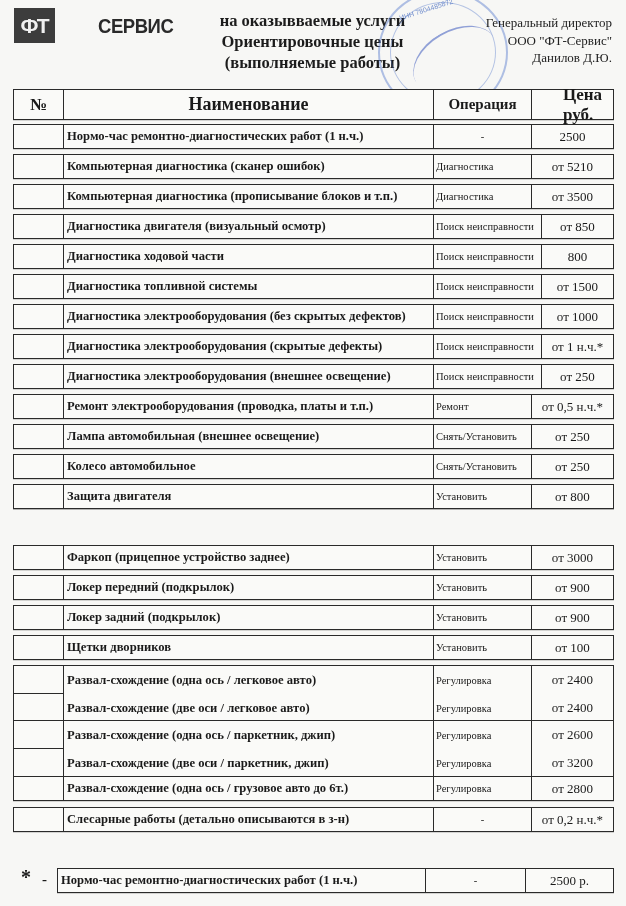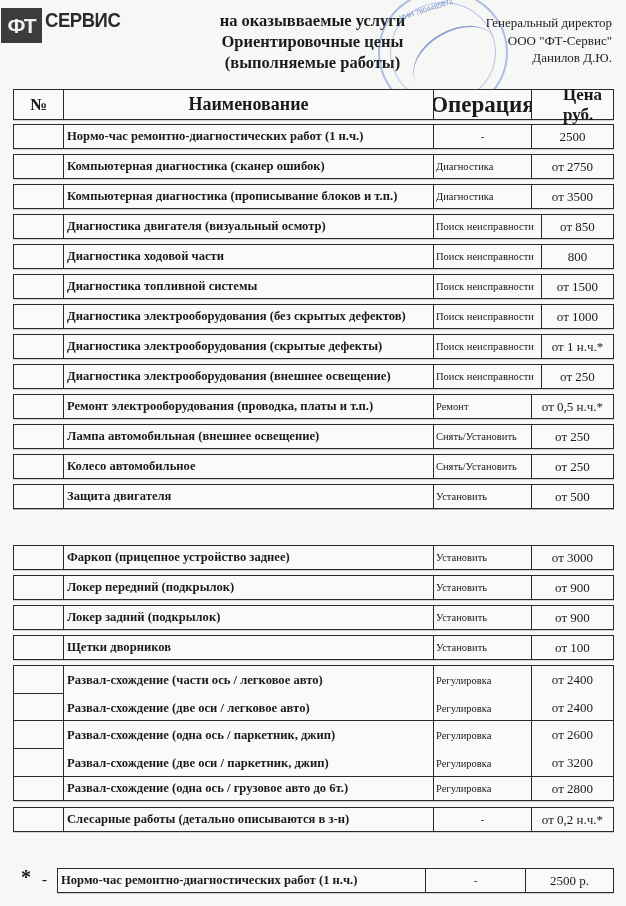--- a/index.html
+++ b/index.html
@@ -1,19 +1,19 @@
 <!DOCTYPE html>
 <html><head>
   <meta charset="utf-8">
   <style>
     * { box-sizing: border-box; margin: 0; padding: 0; }
     html, body { width: 626px; height: 906px; background: #f7f7f5; overflow: hidden; }
     body { position: relative; font-family: "Liberation Serif", "DejaVu Serif", serif; color: #1a1a1a; }
 
-    .logo { position: absolute; left: 1px; top: 8px; display: flex; align-items: flex-start; }
+    .logo { position: absolute; left: 14px; top: 8px; display: flex; align-items: center; gap: 40px; }
     .logo-box { width: 41px; height: 35px; background: #3c3c3c; color: #f0f0f0; font-family: "Liberation Sans", "DejaVu Sans", sans-serif; font-weight: bold; font-size: 21px; display: flex; align-items: center; justify-content: center; letter-spacing: -1px; }
     .logo-text { font-family: "Liberation Sans", "DejaVu Sans", sans-serif; font-weight: bold; font-size: 21px; color: #2a2a2a; margin-left: 3px; transform: scaleX(0.88); transform-origin: left center; letter-spacing: -0.5px; }
 
     .doc-title { position: absolute; left: 200px; top: 10px; width: 225px; text-align: center; font-weight: bold; font-size: 16.5px; line-height: 21px; color: #1c1c1c; }
 
     .approval { position: absolute; right: 14px; top: 14px; text-align: right; font-size: 13px; line-height: 17.5px; color: #222; }
 
     .stamp { position: absolute; left: 378px; top: -10px; width: 130px; height: 125px; border-radius: 50%; border: 2px solid rgba(70,110,200,0.55); opacity: 0.75; }
     .stamp::before { content: ""; position: absolute; left: 10px; top: 10px; right: 10px; bottom: 10px; border-radius: 50%; border: 1.5px solid rgba(70,110,200,0.5); }
     .stamp-sign { position: absolute; left: 410px; top: 30px; width: 90px; height: 60px; border-top: 2px solid rgba(60,90,190,0.55); border-radius: 50% 50% 0 0; transform: rotate(-30deg); }
@@ -22,21 +22,21 @@
     .row { position: absolute; left: 13px; width: 601px; display: flex; border: 1.5px solid #2a2a2a; background: #fafaf8; box-shadow: 0 1px 0 rgba(0,0,0,0.15); }
     .row.header { height: 31px; top: 89px; }
     .cell { border-right: 1.2px solid #2a2a2a; display: flex; align-items: center; }
     .cell:last-child { border-right: none; }
     .c-num { width: 50px; justify-content: center; }
     .c-name { width: 370px; padding-left: 3px; font-weight: bold; font-size: 12.6px; white-space: nowrap; overflow: hidden; }
     .c-op { width: 98px; padding-left: 2px; font-size: 10.5px; white-space: nowrap; overflow: hidden; }
     .c-price { flex: 1; justify-content: center; font-size: 13px; }
     .header .c-num { font-weight: bold; font-size: 17px; }
     .header .c-name { justify-content: center; font-size: 18px; padding-left: 0; }
-    .header .c-op { justify-content: center; font-weight: bold; font-size: 23px; padding-left: 0; }
+    .header .c-op { justify-content: center; font-weight: bold; font-size: 15px; padding-left: 0; }
     .header .c-price { font-weight: bold; font-size: 17px; margin-left: 31px; }
 
     .row.single { height: 25px; }
     .row.group { height: 58px; flex-direction: column; }
     .group .sub { display: flex; height: 50%; }
     .group .sub:first-child .c-num { border-bottom: 1.2px solid #2a2a2a; }
     .c-op.center { justify-content: center; padding-left: 0; }
 
     .footnote-star { position: absolute; left: 21px; top: 866px; font-size: 20px; font-weight: bold; }
     .footnote-dash { position: absolute; left: 42px; top: 871px; font-size: 15px; font-weight: bold; }
@@ -78,21 +78,21 @@
 <div class="row single" style="top:124px">
   <div class="cell c-num"></div>
   <div class="cell c-name">Нормо-час ремонтно-диагностических работ (1 н.ч.)</div>
   <div class="cell c-op center">-</div>
   <div class="cell c-price">2500</div>
 </div>
 <div class="row single" style="top:154px">
   <div class="cell c-num"></div>
   <div class="cell c-name">Компьютерная диагностика (сканер ошибок)</div>
   <div class="cell c-op">Диагностика</div>
-  <div class="cell c-price">от 2750</div>
+  <div class="cell c-price">от 5210</div>
 </div>
 <div class="row single" style="top:184px">
   <div class="cell c-num"></div>
   <div class="cell c-name">Компьютерная диагностика (прописывание блоков и т.п.)</div>
   <div class="cell c-op">Диагностика</div>
   <div class="cell c-price">от 3500</div>
 </div>
 <div class="row single" style="top:214px">
   <div class="cell c-num"></div>
   <div class="cell c-name">Диагностика двигателя (визуальный осмотр)</div>
@@ -150,21 +150,21 @@
 <div class="row single" style="top:484px">
   <div class="cell c-num"></div>
   <div class="cell c-name">Номерной знак</div>
   <div class="cell c-op">Снять/Установить</div>
   <div class="cell c-price">от 300</div>
 </div>
 <div class="row single" style="top:484px">
   <div class="cell c-num"></div>
   <div class="cell c-name">Защита двигателя</div>
   <div class="cell c-op">Установить</div>
-  <div class="cell c-price">от 500</div>
+  <div class="cell c-price">от 800</div>
 </div>
 <div class="row single" style="top:545px">
   <div class="cell c-num"></div>
   <div class="cell c-name">Фаркоп (прицепное устройство заднее)</div>
   <div class="cell c-op">Установить</div>
   <div class="cell c-price">от 3000</div>
 </div>
 <div class="row single" style="top:575px">
   <div class="cell c-num"></div>
   <div class="cell c-name">Локер передний (подкрылок)</div>
@@ -180,21 +180,21 @@
 <div class="row single" style="top:635px">
   <div class="cell c-num"></div>
   <div class="cell c-name">Щетки дворников</div>
   <div class="cell c-op">Установить</div>
   <div class="cell c-price">от 100</div>
 </div>
 
 <div class="row group" style="top:665px">
   <div class="sub">
     <div class="cell c-num"></div>
-    <div class="cell c-name">Развал-схождение (части ось / легковое авто)</div>
+    <div class="cell c-name">Развал-схождение (одна ось / легковое авто)</div>
     <div class="cell c-op">Регулировка</div>
     <div class="cell c-price">от 2400</div>
   </div>
   <div class="sub">
     <div class="cell c-num"></div>
     <div class="cell c-name">Развал-схождение (две оси / легковое авто)</div>
     <div class="cell c-op">Регулировка</div>
     <div class="cell c-price">от 2400</div>
   </div>
 </div>

